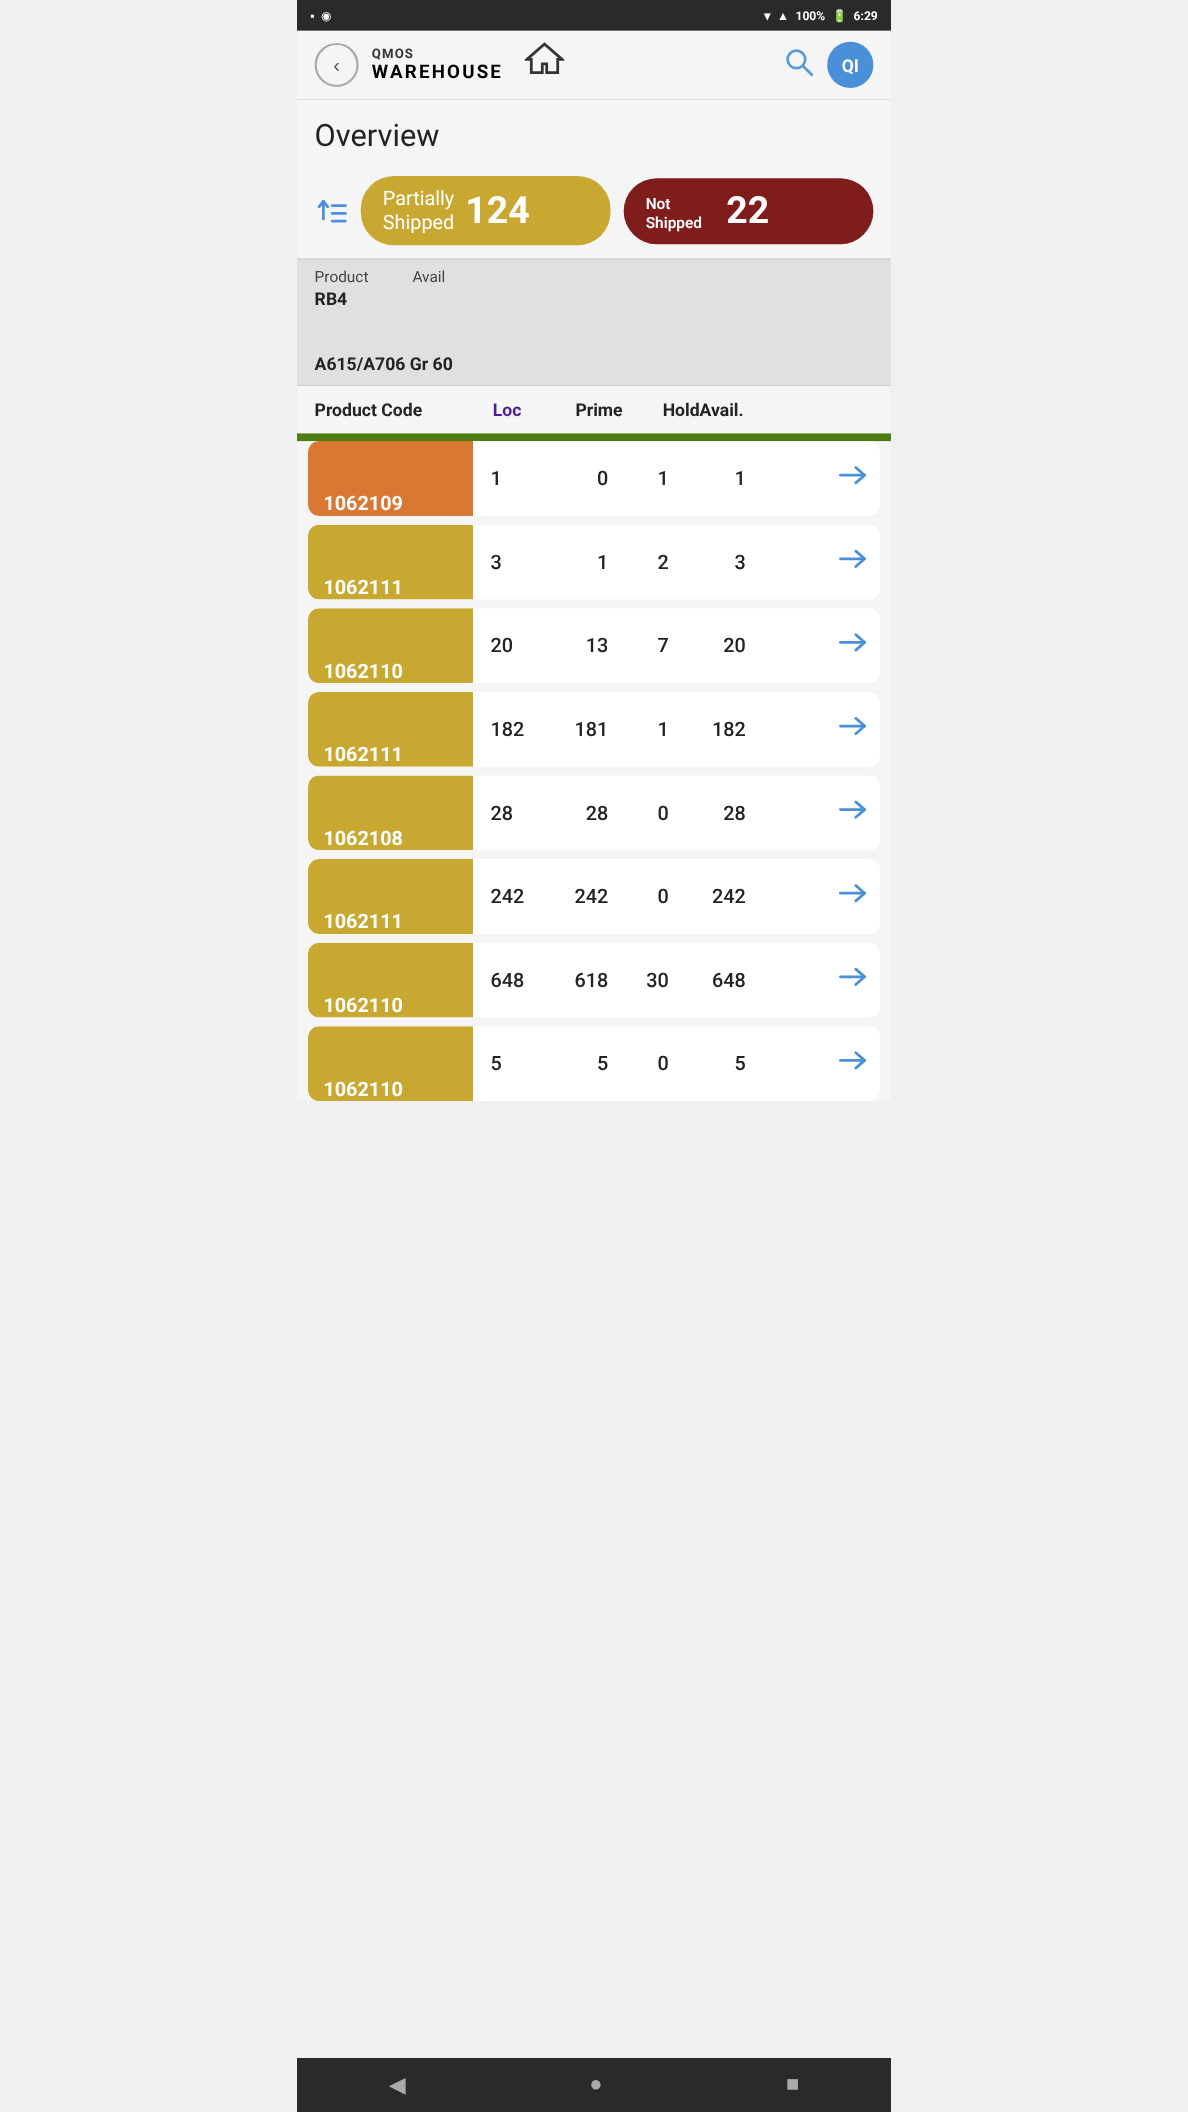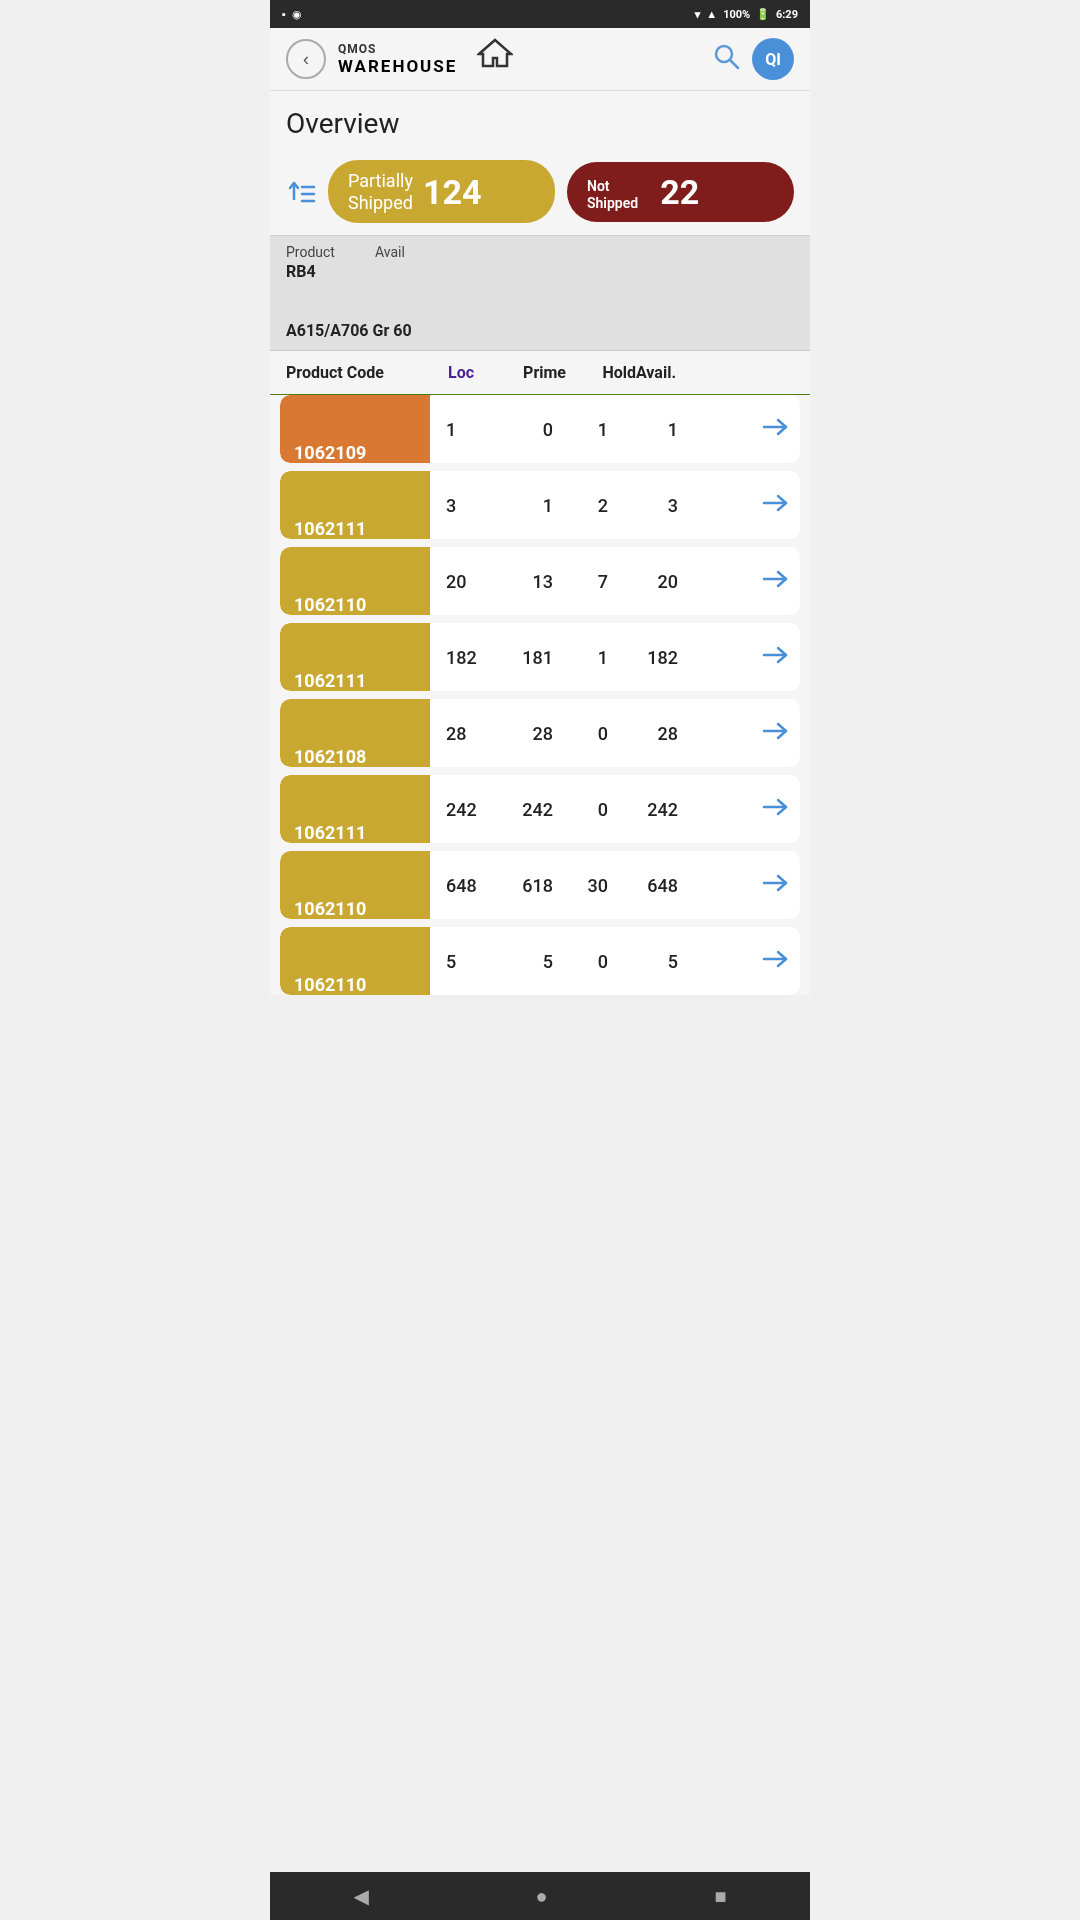--- a/index.html
+++ b/index.html
@@ -159,21 +159,21 @@
       color: #222;
       flex-direction: column;
     }
 
     
     .table-header {
       display: flex;
       align-items: center;
       padding: 12px 16px;
       background: #f5f5f5;
-      border-bottom: 1px solid #4d7c0f;
+      border-bottom: 7px solid #4d7c0f;
     }
     .col-code { flex: 0 0 140px; font-weight: 700; font-size: 16px; color: #222; }
     .col-loc { flex: 0 0 70px; font-weight: 700; font-size: 16px; color: #4c1d95; text-align: center; }
     .col-prime { flex: 0 0 70px; font-weight: 700; font-size: 16px; color: #222; text-align: right; }
     .col-hold { flex: 0 0 70px; font-weight: 700; font-size: 16px; color: #222; text-align: right; }
     .col-avail { flex: 0 0 80px; font-weight: 700; font-size: 16px; color: #222; text-align: left; }
     .col-arrow { flex: 1; text-align: right; }
 
     
     .table-rows { padding: 0 10px; }

